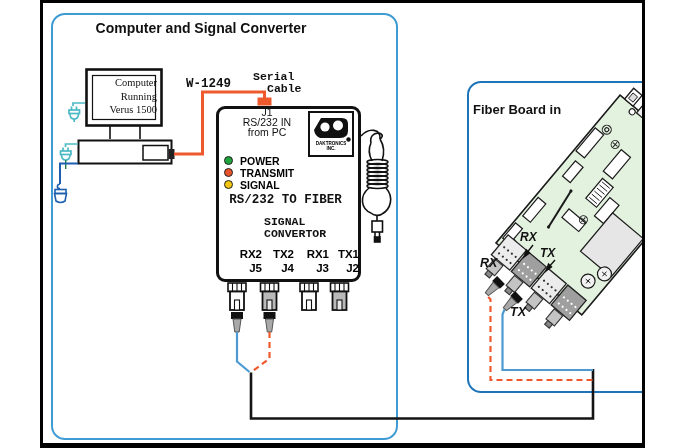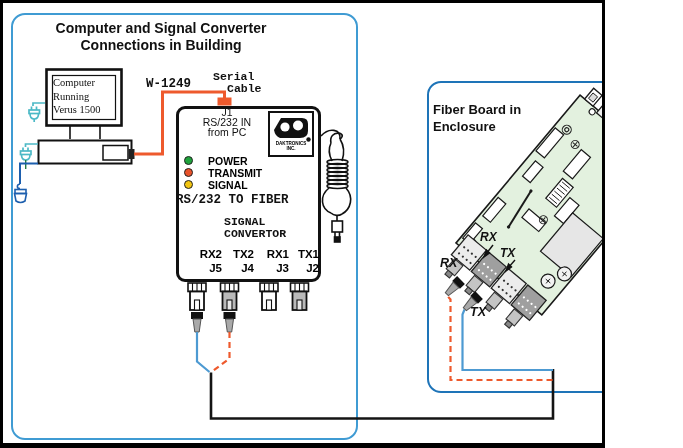--- a/index.html
+++ b/index.html
@@ -1,36 +1,36 @@
 <!DOCTYPE html>
 <html><head>
 <meta charset="utf-8">
 <style>
   html,body{margin:0;padding:0;background:#fff;}
   #canvas{position:relative;width:605px;height:448px;background:#fff;
           border-left:3px solid #000;border-top:3px solid #000;border-right:3px solid #000;border-bottom:5px solid #000;
-          box-sizing:border-box;overflow:hidden;font-family:"Liberation Sans",sans-serif;}
+          box-sizing:border-box;overflow:hidden;font-family:"Liberation Sans",sans-serif;margin-left:40px;}
   .box{position:absolute;box-sizing:border-box;border-radius:14px;z-index:1;}
   #building-box{left:8px;top:10px;width:347px;height:427px;border:2px solid #3f9bd3;}
   #enclosure-box{left:424px;top:78px;width:248px;height:312px;border:2px solid #1e74b8;}
   #converter-box{left:173px;top:103px;width:145px;height:176px;border:3px solid #111;border-radius:9px;background:#fff;}
   svg.art{position:absolute;left:0;top:0;z-index:2;pointer-events:none;}
   .label{position:absolute;z-index:3;color:#111;white-space:nowrap;}
   .b{font-weight:bold;font-family:Liberation Mono, monospace;}
   #title{left:12px;top:17px;width:292px;text-align:center;font-size:14px;font-weight:bold;line-height:17px;}
-  #monitor-text{left:50px;top:73px;width:64px;text-align:left;font-family:"Liberation Serif",serif;
+  #monitor-text{left:50px;top:73px;width:64px;text-align:right;font-family:"Liberation Serif",serif;
                 font-size:10.5px;line-height:13.5px;}
   #w1249{left:143px;top:74px;font-size:12.5px;}
   #serial-label{left:210px;top:68px;font-size:11.5px;line-height:12px;}
   #serial-label .l2{margin-left:14px;}
   #j1-block{left:178px;top:105px;width:92px;text-align:center;font-size:10.5px;line-height:9.8px;}
   .led-row{position:absolute;z-index:3;left:181px;height:11px;}
   .led-dot{position:absolute;left:0;top:1px;width:9px;height:9px;border-radius:50%;border:1px solid #222;box-sizing:border-box;}
-  .led-label{position:absolute;left:12px;top:0;font-size:10.5px;font-weight:bold;padding-left:12px;}
-  #rs-fiber{left:173px;top:190px;width:139px;text-align:left;font-size:12.5px;}
+  .led-label{position:absolute;left:4px;top:0;font-size:10.5px;font-weight:bold;padding-left:12px;}
+  #rs-fiber{left:173px;top:190px;width:139px;text-align:center;font-size:12.5px;}
   #sig1{left:221px;top:212px;font-size:11.5px;}
   #sig2{left:221px;top:224px;font-size:11.5px;}
   .port{position:absolute;z-index:3;top:245px;width:40px;text-align:right;font-size:11.5px;font-weight:700;line-height:13.5px;}
   .port span{display:block;}
   #logo{position:absolute;left:265px;top:108px;width:46px;height:46px;border:2px solid #111;z-index:3;
         background:#fff;box-sizing:border-box;text-align:center;}
   .logo-txt{font-size:4.6px;font-weight:bold;line-height:4.8px;letter-spacing:0;}
   #enclosure-title{left:430px;top:99px;font-size:13px;font-weight:bold;line-height:16.5px;}
   .fiber-lab{font-size:12.5px;font-weight:bold;font-style:italic;}
 </style>
@@ -290,21 +290,20 @@
         <polygon points="481,254 486.5,250 483.5,247"></polygon>
     </g>
     <g stroke="#111" stroke-width="1.4" fill="#111">
       <path d="M512,257 L505,265" fill="none"></path>
         <polygon points="503,268 508.5,264 505.5,261"></polygon>
     </g>
   </svg>
 
   <div id="title" class="label">
     <div>Computer and Signal Converter</div>
-    <div>Connections in Building</div>
   </div>
 
   <div id="monitor-text" class="label">
     <div>Computer</div>
     <div>Running</div>
     <div>Verus 1500</div>
   </div>
 
   <div id="w1249" class="label b">W-1249</div>
 
@@ -359,21 +358,20 @@
       <circle cx="14" cy="12" r="4.6" fill="#fff"></circle>
       <circle cx="27" cy="10.5" r="5" fill="#fff"></circle>
       <circle cx="37.5" cy="24.5" r="2.2" fill="#111"></circle>
     </svg>
     <div class="logo-txt">DAKTRONICS</div>
     <div class="logo-txt">INC.</div>
   </div>
 
   <div id="enclosure-title" class="label">
     <div>Fiber Board in</div>
-    <div>Enclosure</div>
   </div>
 
   <div class="label fiber-lab" style="left:477px;top:227px;font-size:12px">RX</div>
   <div class="label fiber-lab" style="left:497px;top:243px;font-size:12px">TX</div>
   <div class="label fiber-lab" style="left:437px;top:253px">RX</div>
   <div class="label fiber-lab" style="left:467px;top:302px">TX</div>
 
 </div>
 
 </body></html>

